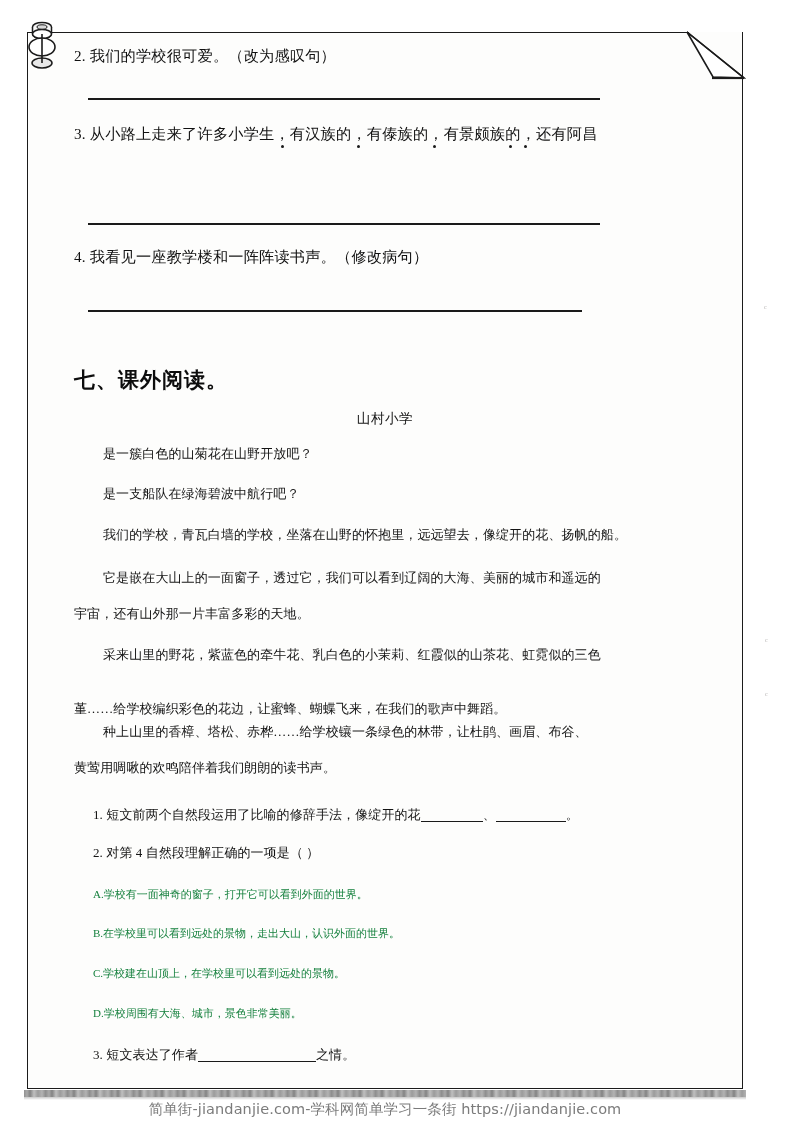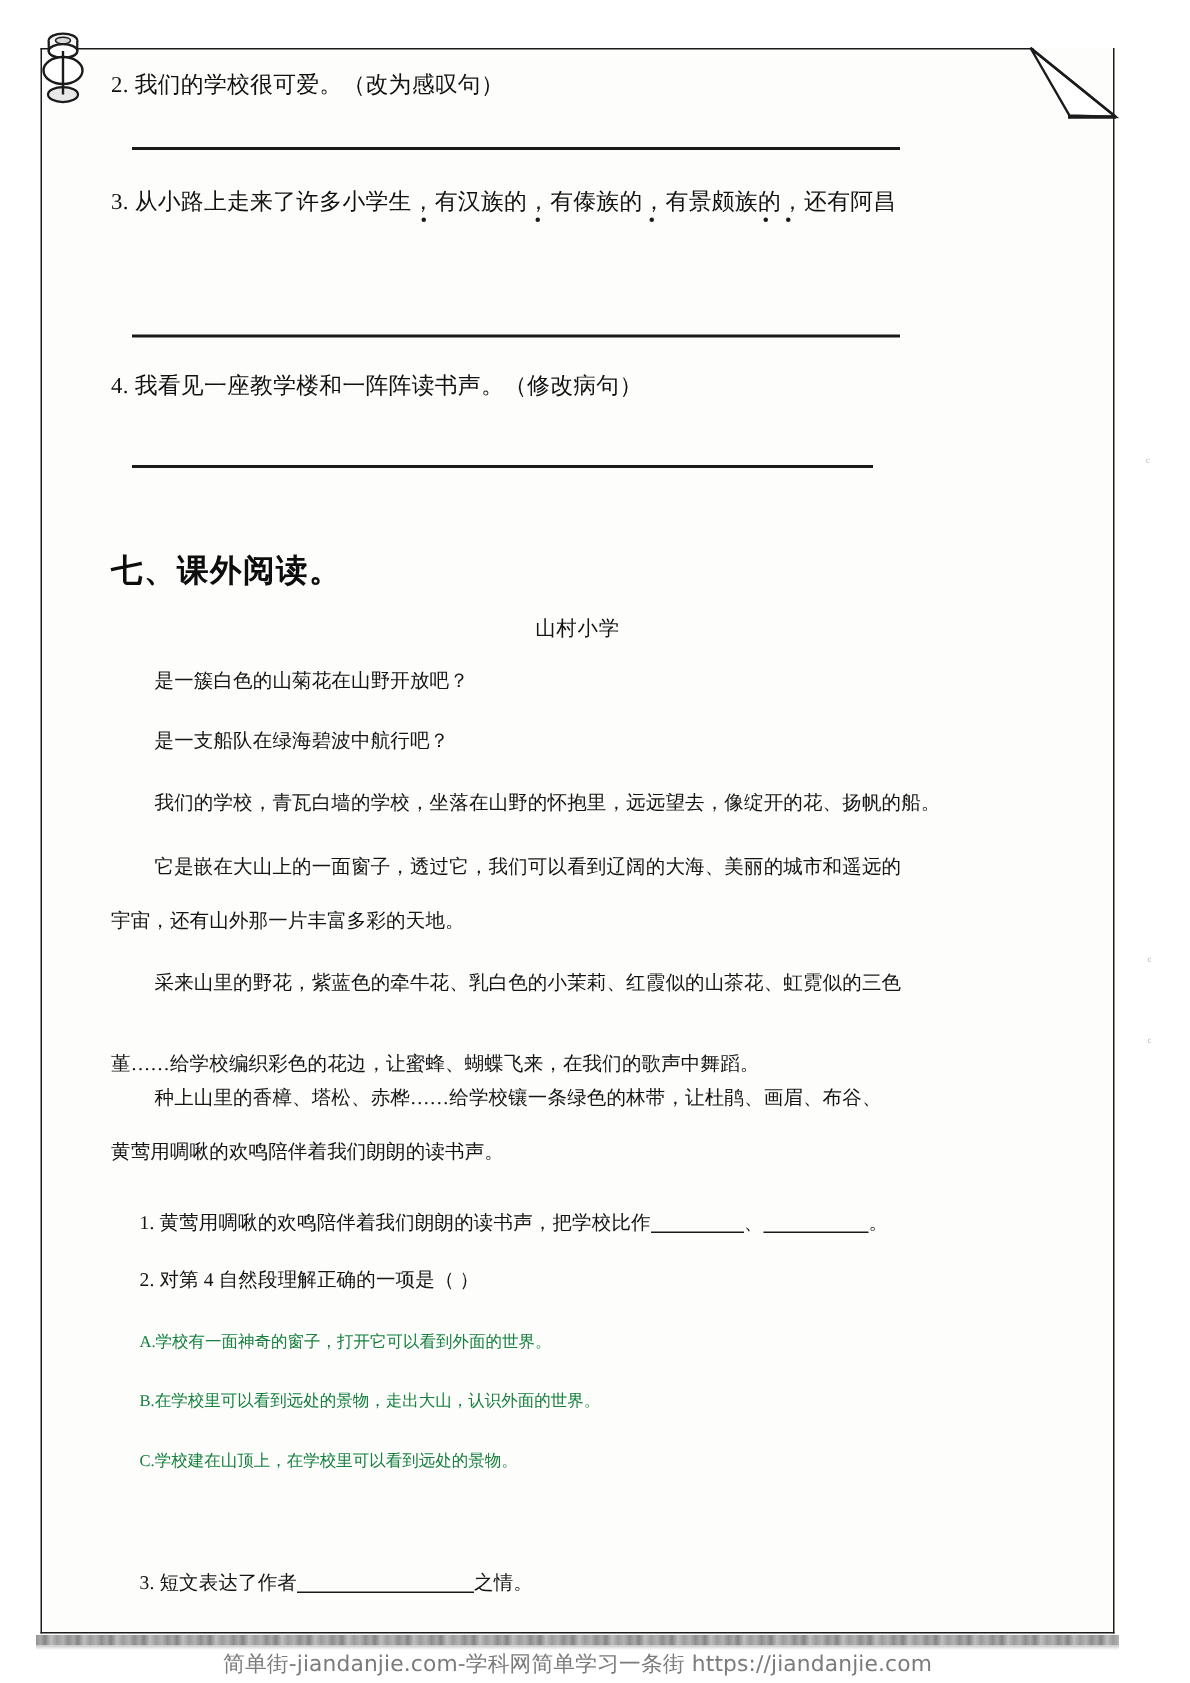--- a/index.html
+++ b/index.html
@@ -241,37 +241,40 @@
   <div class="body-line" style="left:47px; top:573px;">宇宙，还有山外那一片丰富多彩的天地。</div>
 
   <div class="body-line" style="left:76px; top:614px;">采来山里的野花，紫蓝色的牵牛花、乳白色的小茉莉、红霞似的山茶花、虹霓似的三色</div>
   <div class="body-line" style="left:47px; top:650px;margin-top:18px;">堇……给学校编织彩色的花边，让蜜蜂、蝴蝶飞来，在我们的歌声中舞蹈。</div>
 
   <div class="body-line" style="left:76px; top:691px;">种上山里的香樟、塔松、赤桦……给学校镶一条绿色的林带，让杜鹃、画眉、布谷、</div>
   <div class="body-line" style="left:47px; top:727px;">黄莺用啁啾的欢鸣陪伴着我们朗朗的读书声。</div>
 
   <div class="body-line" style="left:66px; top:774px;">
     <span>1.</span>
-    <span>黄莺用啁啾的欢鸣陪伴着我们朗朗的读书声，把学校比作</span><span class="blank blank-a"></span><span>、</span><span class="blank blank-b"></span><span>。</span>
+    <span>短文前两个自然段运用了比喻的修辞手法，像绽开的花</span><span class="blank blank-a"></span><span>、</span><span class="blank blank-b"></span><span>。</span>
   </div>
 
   <div class="body-line" style="left:66px; top:812px;">
     <span>2.</span>
     <span>对第 4 自然段理解正确的一项是（  ）</span>
   </div>
 
   <div class="opt" style="left:66px; top:855px;">
     <span>A.</span><span>学校有一面神奇的窗子，打开它可以看到外面的世界。</span>
   </div>
   <div class="opt" style="left:66px; top:894px;">
     <span>B.</span><span>在学校里可以看到远处的景物，走出大山，认识外面的世界。</span>
   </div>
   <div class="opt" style="left:66px; top:934px;">
     <span>C.</span><span>学校建在山顶上，在学校里可以看到远处的景物。</span>
   </div>
+  <div class="opt" style="left:66px; top:974px;">
+    <span>D.</span><span>学校周围有大海、城市，景色非常美丽。</span>
+  </div>
 
   <div class="body-line" style="left:66px; top:1014px;">
     <span>3.</span>
     <span>短文表达了作者</span><span class="blank blank-c"></span><span>之情。</span>
   </div>
 
   <div id="watermark">简单街-jiandanjie.com-学科网简单学习一条街 https://jiandanjie.com</div>
 
 </div>
 

